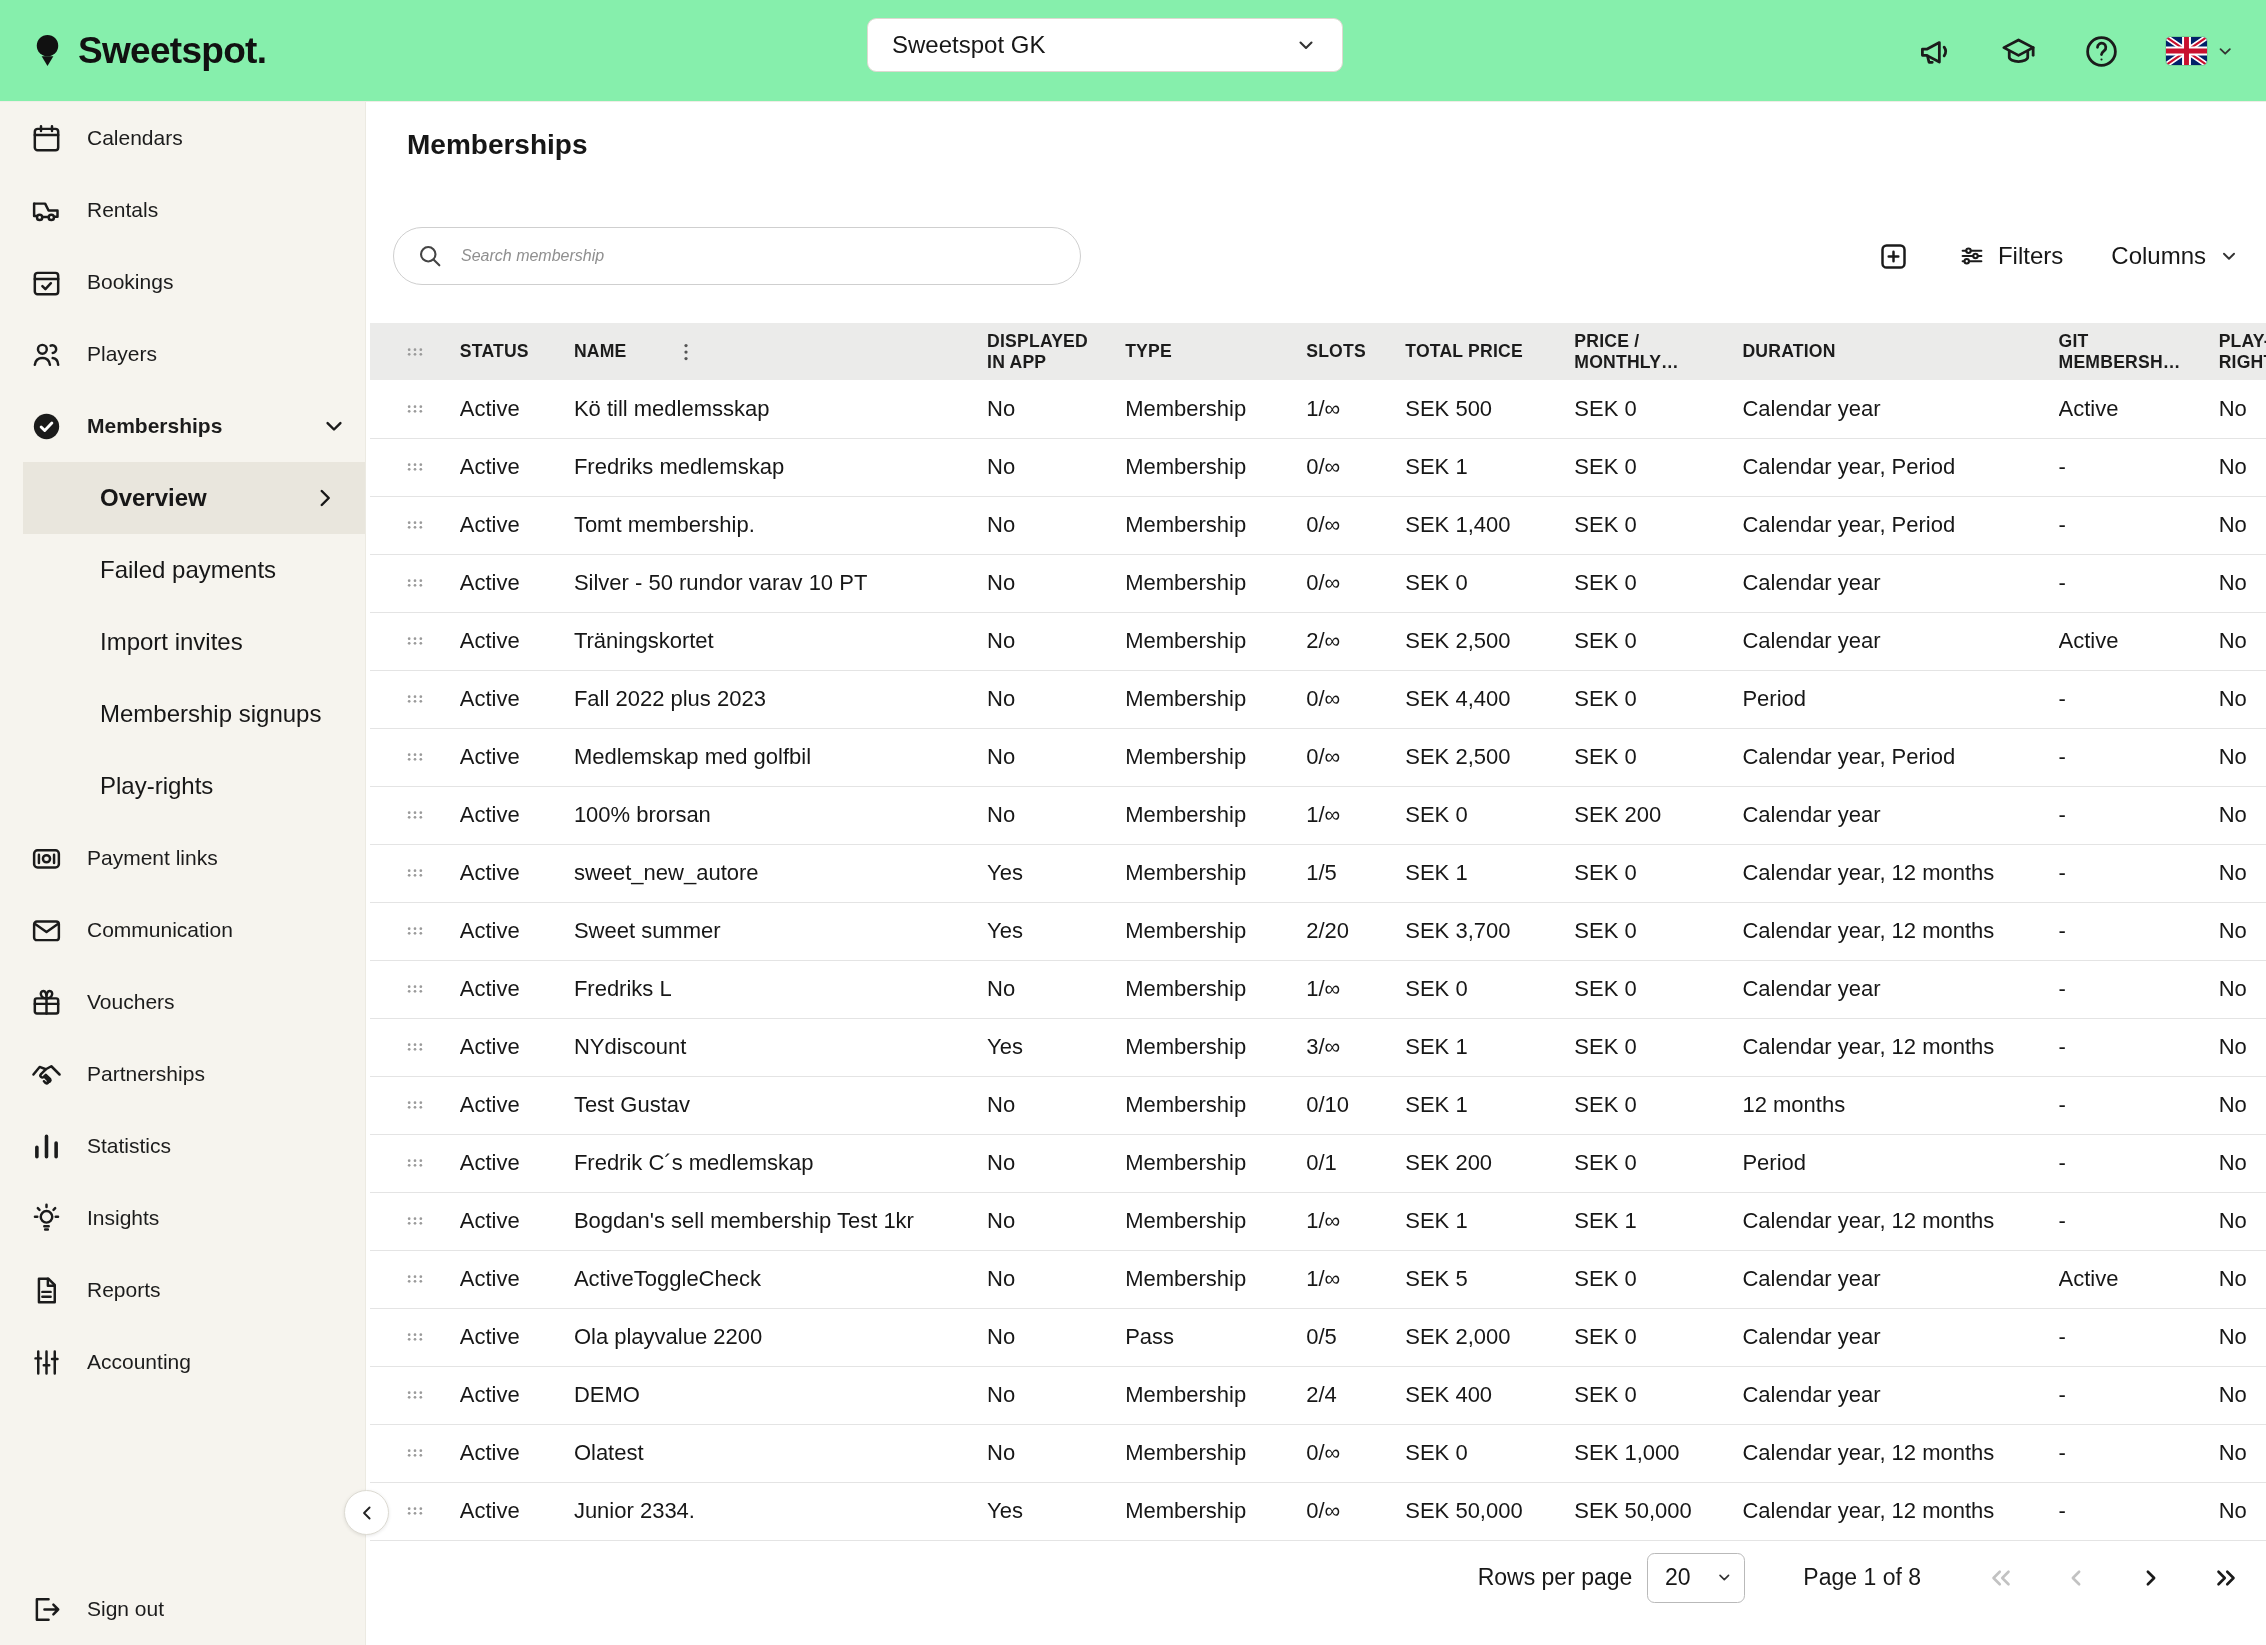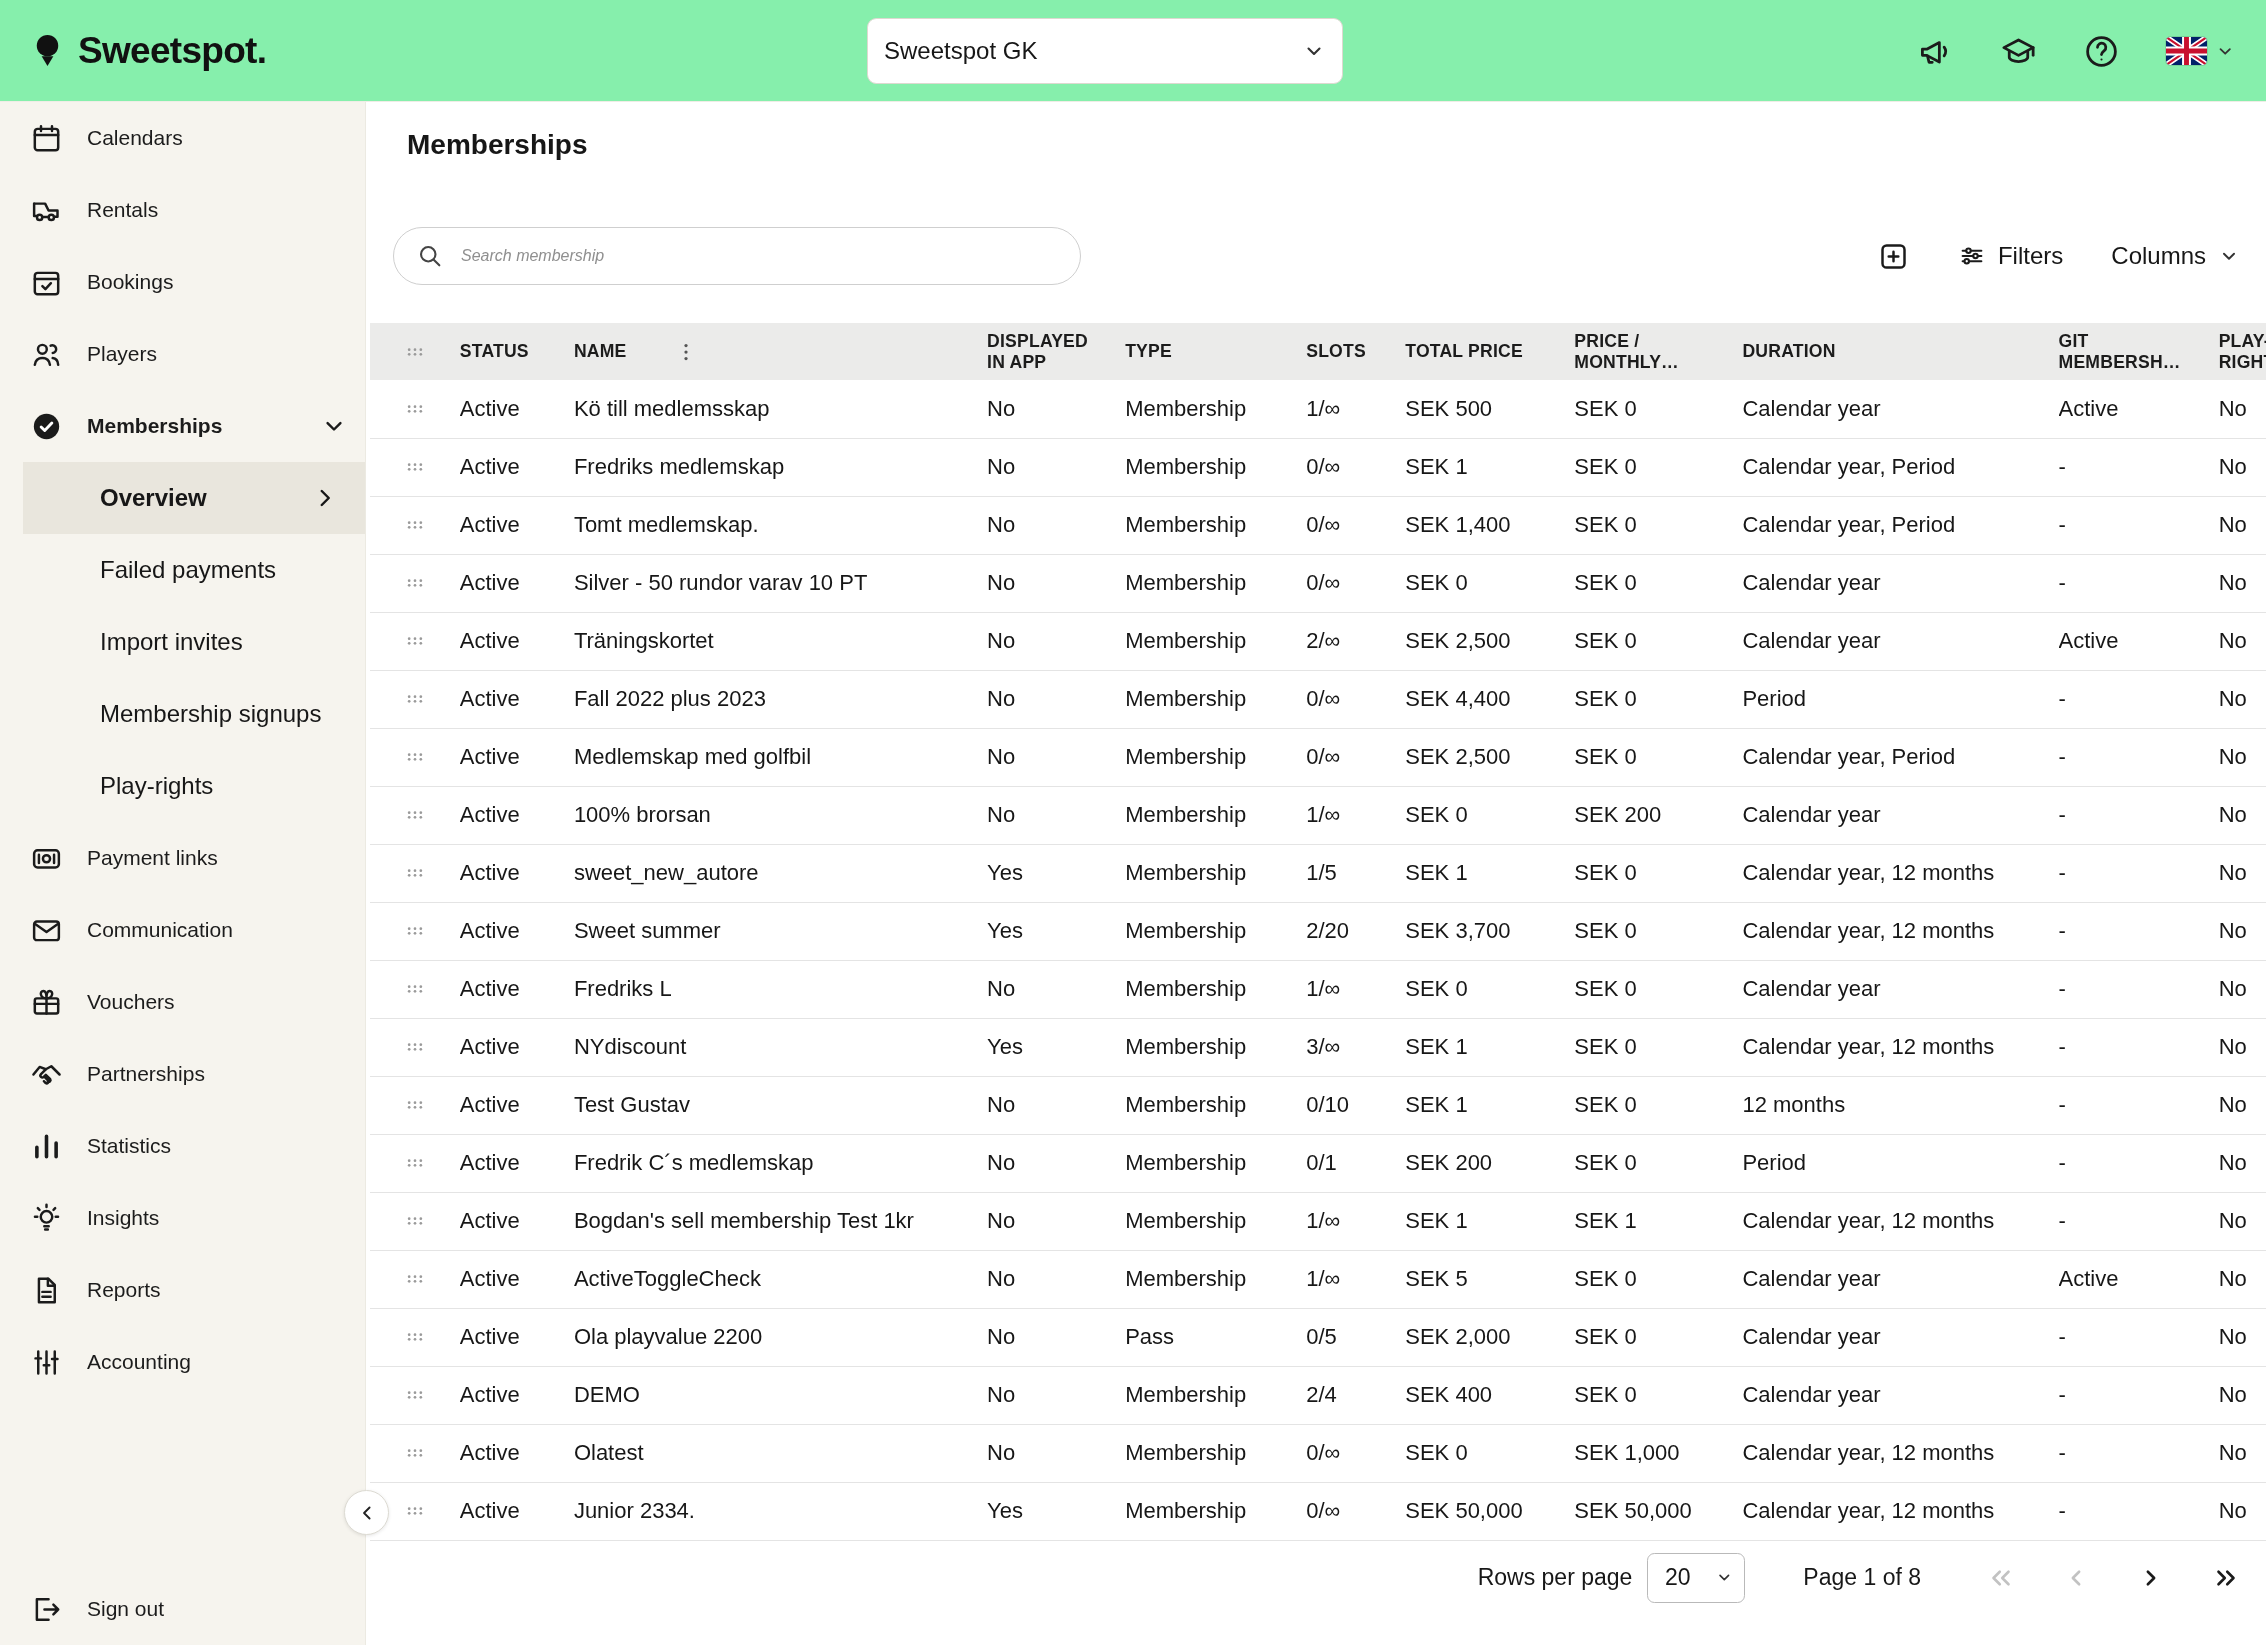--- a/index.html
+++ b/index.html
@@ -6,23 +6,23 @@
     font-family:"Liberation Sans","DejaVu Sans",sans-serif;color:#171717;background:#fff;}
   *{box-sizing:border-box;}
   svg{display:block;width:100%;height:100%;}
 
   
   .topbar{position:fixed;top:0;left:0;width:2267px;height:102px;background:#86efac;
     display:flex;align-items:center;z-index:10;border-bottom:0.9px solid #efede6;}
   .brand{display:flex;align-items:center;gap:11px;padding-left:28px;cursor:pointer;}
   .brand-mark{width:39px;height:39px;color:#111;}
   .brand-text{font-size:37px;font-weight:700;letter-spacing:-0.7px;color:#111;}
-  .club-select{position:absolute;left:867px;top:17.6px;width:476px;height:66px;background:#fff;
+  .club-select{position:absolute;left:867px;top:17.6px;width:476px;height:54px;background:#fff;
     border:0.9px solid #ddd9d0;border-radius:9.3px;display:flex;align-items:center;
-    justify-content:space-between;padding:0 16px;font-size:24px;cursor:pointer;}
+    justify-content:space-between;padding:0 24px;font-size:24px;cursor:pointer;}
   .club-select .chev{width:24px;height:24px;color:#333;}
   .top-icons{position:absolute;right:32px;top:0;height:102px;display:flex;align-items:center;gap:46px;}
   .top-icon{width:37px;height:37px;cursor:pointer;color:#1b1b1b;}
   .flag-wrap{display:flex;align-items:center;gap:7.4px;cursor:pointer;}
   .flag{width:41px;height:28px;border-radius:4.6px;overflow:hidden;box-shadow:0 0 0 0.9px rgba(0,0,0,.12);}
   .chev-sm{width:20.4px;height:20.4px;color:#333;}
 
   
   .sidebar{position:fixed;top:102px;left:0;bottom:0;width:366px;background:#f6f4ee;
     border-right:0.9px solid #eceae2;display:flex;flex-direction:column;z-index:5;}
@@ -499,21 +499,21 @@
                   <circle cx="7" cy="10" r="1.15"></circle>
                   <circle cx="12" cy="10" r="1.15"></circle>
                   <circle cx="17" cy="10" r="1.15"></circle>
                   <circle cx="7" cy="14" r="1.15"></circle>
                   <circle cx="12" cy="14" r="1.15"></circle>
                   <circle cx="17" cy="14" r="1.15"></circle>
                 </g>
               </svg>
             </td>
             <td>Active</td>
-            <td>Tomt medlemskap.</td>
+            <td>Tomt membership.</td>
             <td>No</td>
             <td>Membership</td>
             <td>0/∞</td>
             <td>SEK 1,400</td>
             <td>SEK 0</td>
             <td>Calendar year, Period</td>
             <td>-</td>
             <td>No</td>
           </tr>
           <tr>

